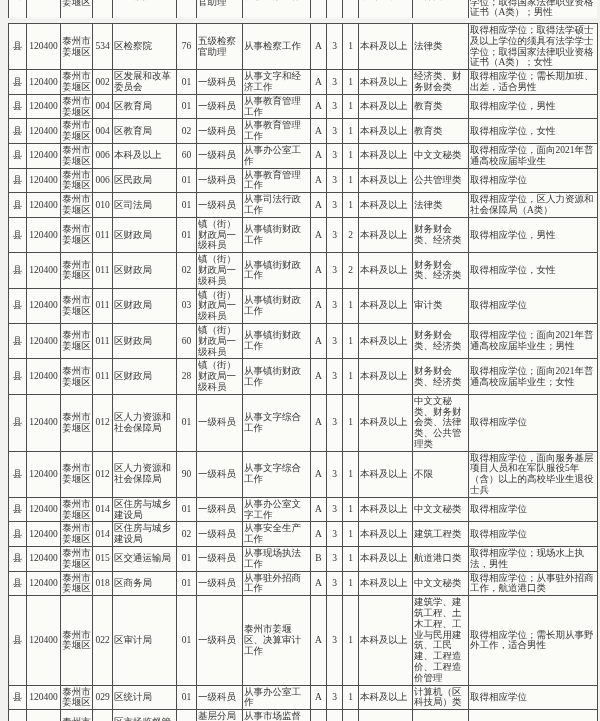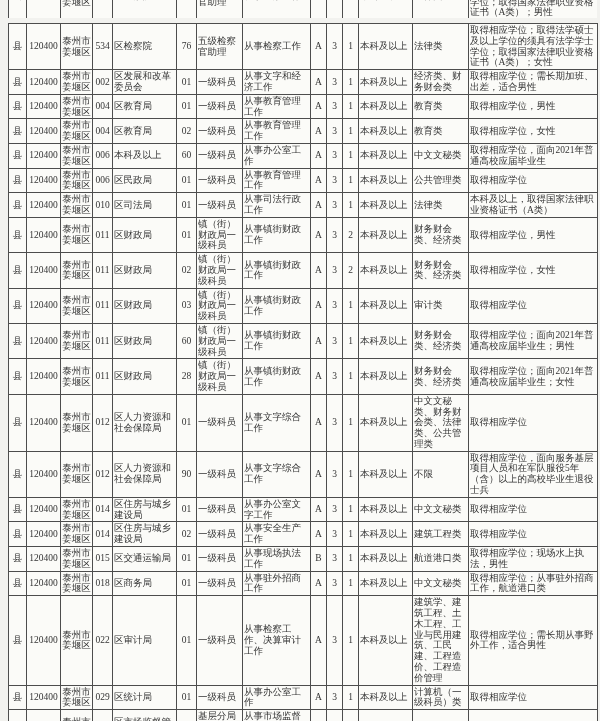--- a/index.html
+++ b/index.html
@@ -208,21 +208,21 @@
             <td class="c">010</td>
             <td class="l">区司法局</td>
             <td class="c">01</td>
             <td class="l">一级科员</td>
             <td class="l">从事司法行政工作</td>
             <td class="c">A</td>
             <td class="c">3</td>
             <td class="c">1</td>
             <td class="l">本科及以上</td>
             <td class="l">法律类</td>
-            <td class="l">本科及以上，取得国家法律职业资格证书（A类）</td>
+            <td class="l">取得相应学位，区人力资源和社会保障局（A类）</td>
           </tr>
           <tr>
             <td class="c">县</td>
             <td class="c">120400</td>
             <td class="c">泰州市姜堰区</td>
             <td class="c">011</td>
             <td class="l">区财政局</td>
             <td class="c">01</td>
             <td class="l">镇（街）财政局一级科员</td>
             <td class="l">从事镇街财政工作</td>
@@ -394,42 +394,42 @@
             <td class="l">取得相应学位；从事驻外招商工作，航道港口类</td>
           </tr>
           <tr>
             <td class="c">县</td>
             <td class="c">120400</td>
             <td class="c">泰州市姜堰区</td>
             <td class="c">022</td>
             <td class="l">区审计局</td>
             <td class="c">01</td>
             <td class="l">一级科员</td>
-            <td class="l">从事检察工作、决算审计工作</td>
+            <td class="l">泰州市姜堰区、决算审计工作</td>
             <td class="c">A</td>
             <td class="c">3</td>
             <td class="c">1</td>
             <td class="l">本科及以上</td>
             <td class="l">建筑学、建筑工程、土木工程、工业与民用建筑、工民建、工程造价、工程造价管理</td>
             <td class="l">取得相应学位；需长期从事野外工作，适合男性</td>
           </tr>
           <tr>
             <td class="c">县</td>
             <td class="c">120400</td>
             <td class="c">泰州市姜堰区</td>
             <td class="c">029</td>
             <td class="l">区统计局</td>
             <td class="c">01</td>
             <td class="l">一级科员</td>
             <td class="l">从事办公室工作</td>
             <td class="c">A</td>
             <td class="c">3</td>
             <td class="c">1</td>
             <td class="l">本科及以上</td>
-            <td class="l">计算机（一级科员）类</td>
+            <td class="l">计算机（区科技局）类</td>
             <td class="l">取得相应学位</td>
           </tr>
           <tr>
             <td class="c">县</td>
             <td class="c">120400</td>
             <td class="c">泰州市姜堰区</td>
             <td class="c">030</td>
             <td class="l">区市场监督管理局</td>
             <td class="c">01</td>
             <td class="l">基层分局一级行政执法员</td>

